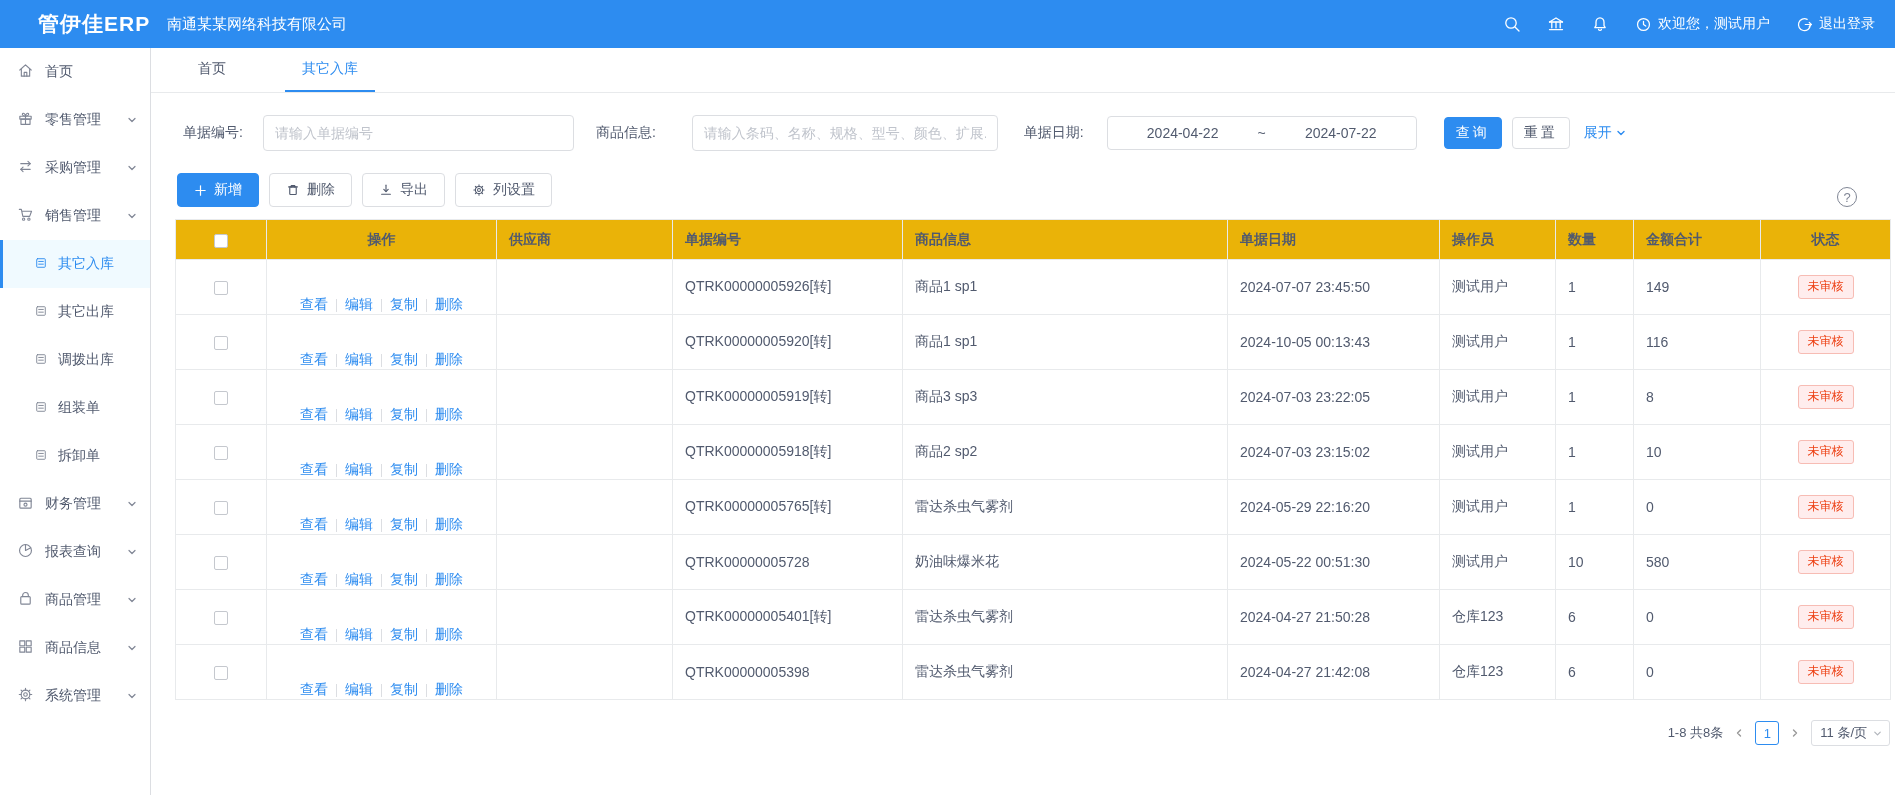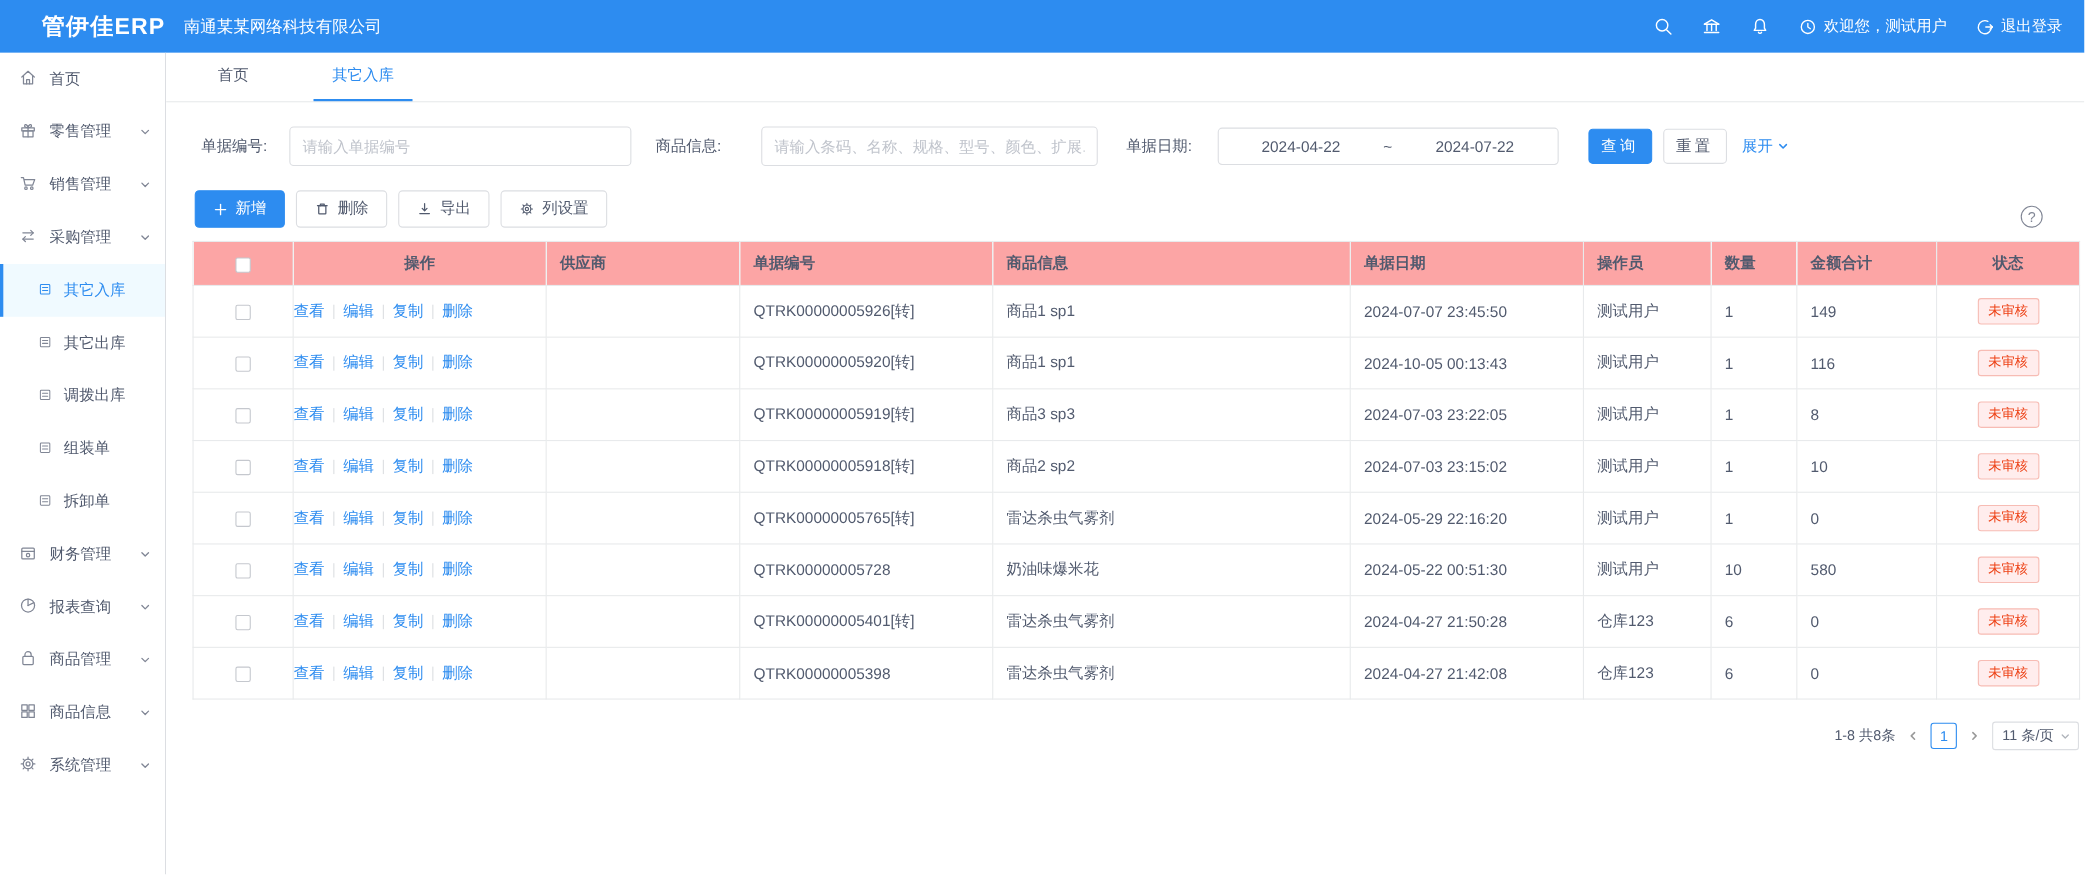--- a/index.html
+++ b/index.html
@@ -63,25 +63,25 @@
   .tbtn svg { fill:none; stroke-width:1.3; stroke-linecap:round; stroke-linejoin:round; }
   .tbtn.btn-primary svg { stroke:#fff; }
   .tbtn:not(.btn-primary) svg { stroke:#515a6e; }
   .toolbar .spacer { flex:1; }
   .help-circle { width:20px; height:20px; border:1px solid #808695; border-radius:50%; color:#808695; font-size:13px; display:flex; align-items:center; justify-content:center; margin-right:14px; cursor:pointer; }
 
   
   .tablewrap { margin:12px 0 0 24px; width:1715px; }
   table { border-collapse:collapse; table-layout:fixed; width:1715px; font-size:14px; }
   th,td { border:1px solid #e8eaec; overflow:hidden; white-space:nowrap; }
-  thead th { height:40px; background:#fca5a5; color:#515a6e; font-weight:bold; text-align:left; padding:0 12px; }
+  thead th { height:40px; background:#eab308; color:#515a6e; font-weight:bold; text-align:left; padding:0 12px; }
   thead th.c, td.c { text-align:center; padding:0; }
   tbody td { height:47px; padding:0 12px; color:#515a6e; background:#fff; }
   .cb { display:inline-block; width:14px; height:14px; border:1px solid #c5c8ce; border-radius:2px; background:#fff; vertical-align:middle; cursor:pointer; }
-  .oplinks { display:flex; align-items:center; justify-content:flex-start; gap:0; }
+  .oplinks { display:flex; align-items:center; justify-content:center; gap:0;margin-top:36px; }
   .oplinks a { color:#2d8cf0; text-decoration:none; cursor:pointer; }
   .sep { width:1px; height:13px; background:#dcdee2; margin:0 8px; }
   .badge { display:inline-block; padding:3px 9px; font-size:12px; color:#ed4014; background:#ffeded; border:1px solid #f7bcb4; border-radius:3px; line-height:1.3; }
   td.status-cell { text-align:center; padding:0; }
 
   
   .pagination { width:1715px; margin:20px 0 0 24px; display:flex; align-items:center; justify-content:flex-end; gap:10px; font-size:13px; color:#515a6e; }
   .pg-arrow { display:flex; align-items:center; cursor:pointer; }
   .pg-arrow svg { stroke:#999; fill:none; stroke-width:1.4; stroke-linecap:round; stroke-linejoin:round; }
   .pg-num { min-width:24px; height:24px; border:1px solid #2d8cf0; border-radius:3px; color:#2d8cf0; display:flex; align-items:center; justify-content:center; cursor:pointer; }
@@ -160,39 +160,39 @@
           </svg></span>
       <span class="mlabel">零售管理</span>
       <span class="chev">
           <svg width="12" height="12" viewBox="0 0 12 12">
             <polyline points="3,4.5 6,7.5 9,4.5"></polyline>
           </svg>
         </span>
     </div>
     <div class="menu-item">
       <span><svg width="17" height="17" viewBox="0 0 18 18">
-            <path d="M2.5 3.6 H4.6 L6.2 11 H13.4 L15.4 5.6 H5.1"></path>
-            <circle cx="7" cy="13.9" r="1.2"></circle>
-            <circle cx="12.6" cy="13.9" r="1.2"></circle>
-          </svg></span>
-      <span class="mlabel">销售管理</span>
-      <span class="chev">
-          <svg width="12" height="12" viewBox="0 0 12 12">
-            <polyline points="3,4.5 6,7.5 9,4.5"></polyline>
-          </svg>
-        </span>
-    </div>
-    <div class="menu-item">
-      <span><svg width="17" height="17" viewBox="0 0 18 18">
             <path d="M4 6 H14"></path>
             <path d="M11.6 3.6 L14 6 L11.6 8.4"></path>
             <path d="M14 12 H4"></path>
             <path d="M6.4 9.6 L4 12 L6.4 14.4"></path>
           </svg></span>
       <span class="mlabel">采购管理</span>
+      <span class="chev">
+          <svg width="12" height="12" viewBox="0 0 12 12">
+            <polyline points="3,4.5 6,7.5 9,4.5"></polyline>
+          </svg>
+        </span>
+    </div>
+    <div class="menu-item">
+      <span><svg width="17" height="17" viewBox="0 0 18 18">
+            <path d="M2.5 3.6 H4.6 L6.2 11 H13.4 L15.4 5.6 H5.1"></path>
+            <circle cx="7" cy="13.9" r="1.2"></circle>
+            <circle cx="12.6" cy="13.9" r="1.2"></circle>
+          </svg></span>
+      <span class="mlabel">销售管理</span>
       <span class="chev">
           <svg width="12" height="12" viewBox="0 0 12 12">
             <polyline points="3,4.5 6,7.5 9,4.5"></polyline>
           </svg>
         </span>
     </div>
     <div class="submenu-item active">
       <span><svg width="14" height="14" viewBox="0 0 18 18">
             <rect x="3.5" y="3.5" width="11" height="11" rx="1"></rect>
             <line x1="6" y1="7" x2="12" y2="7"></line>

